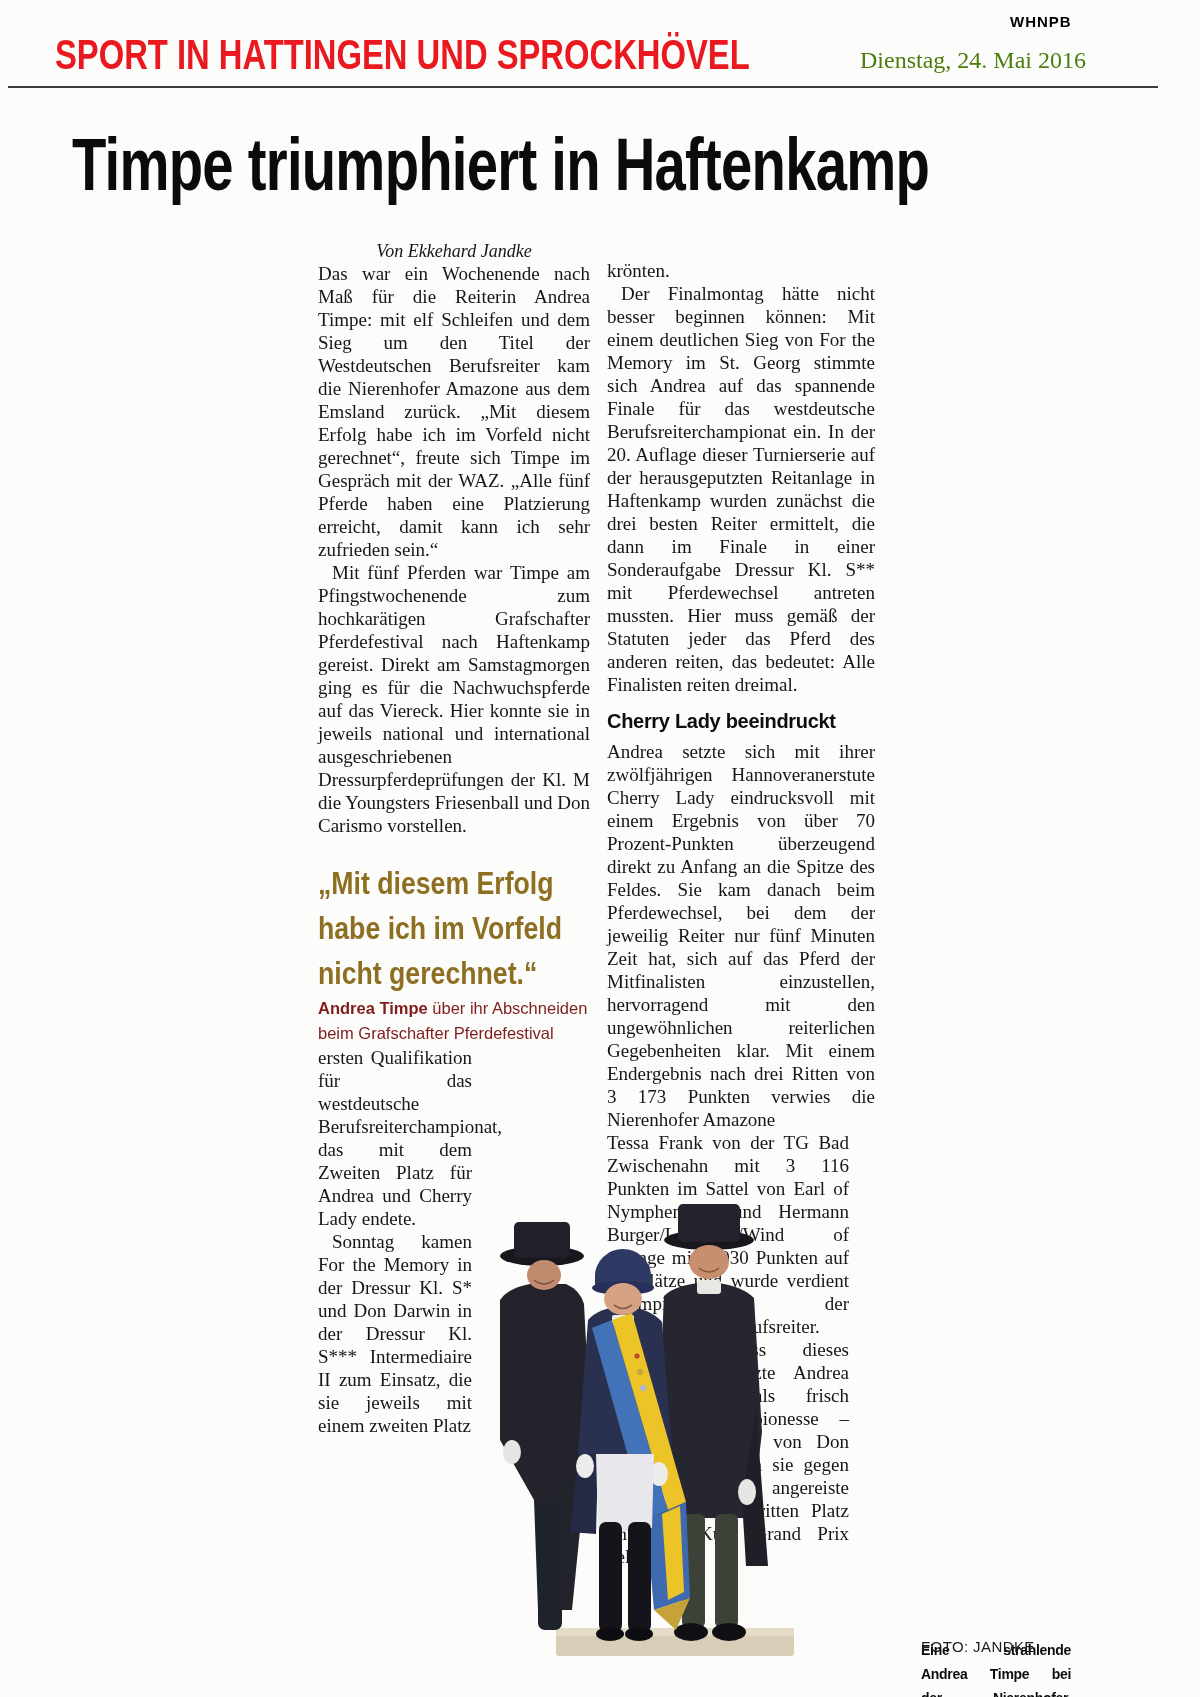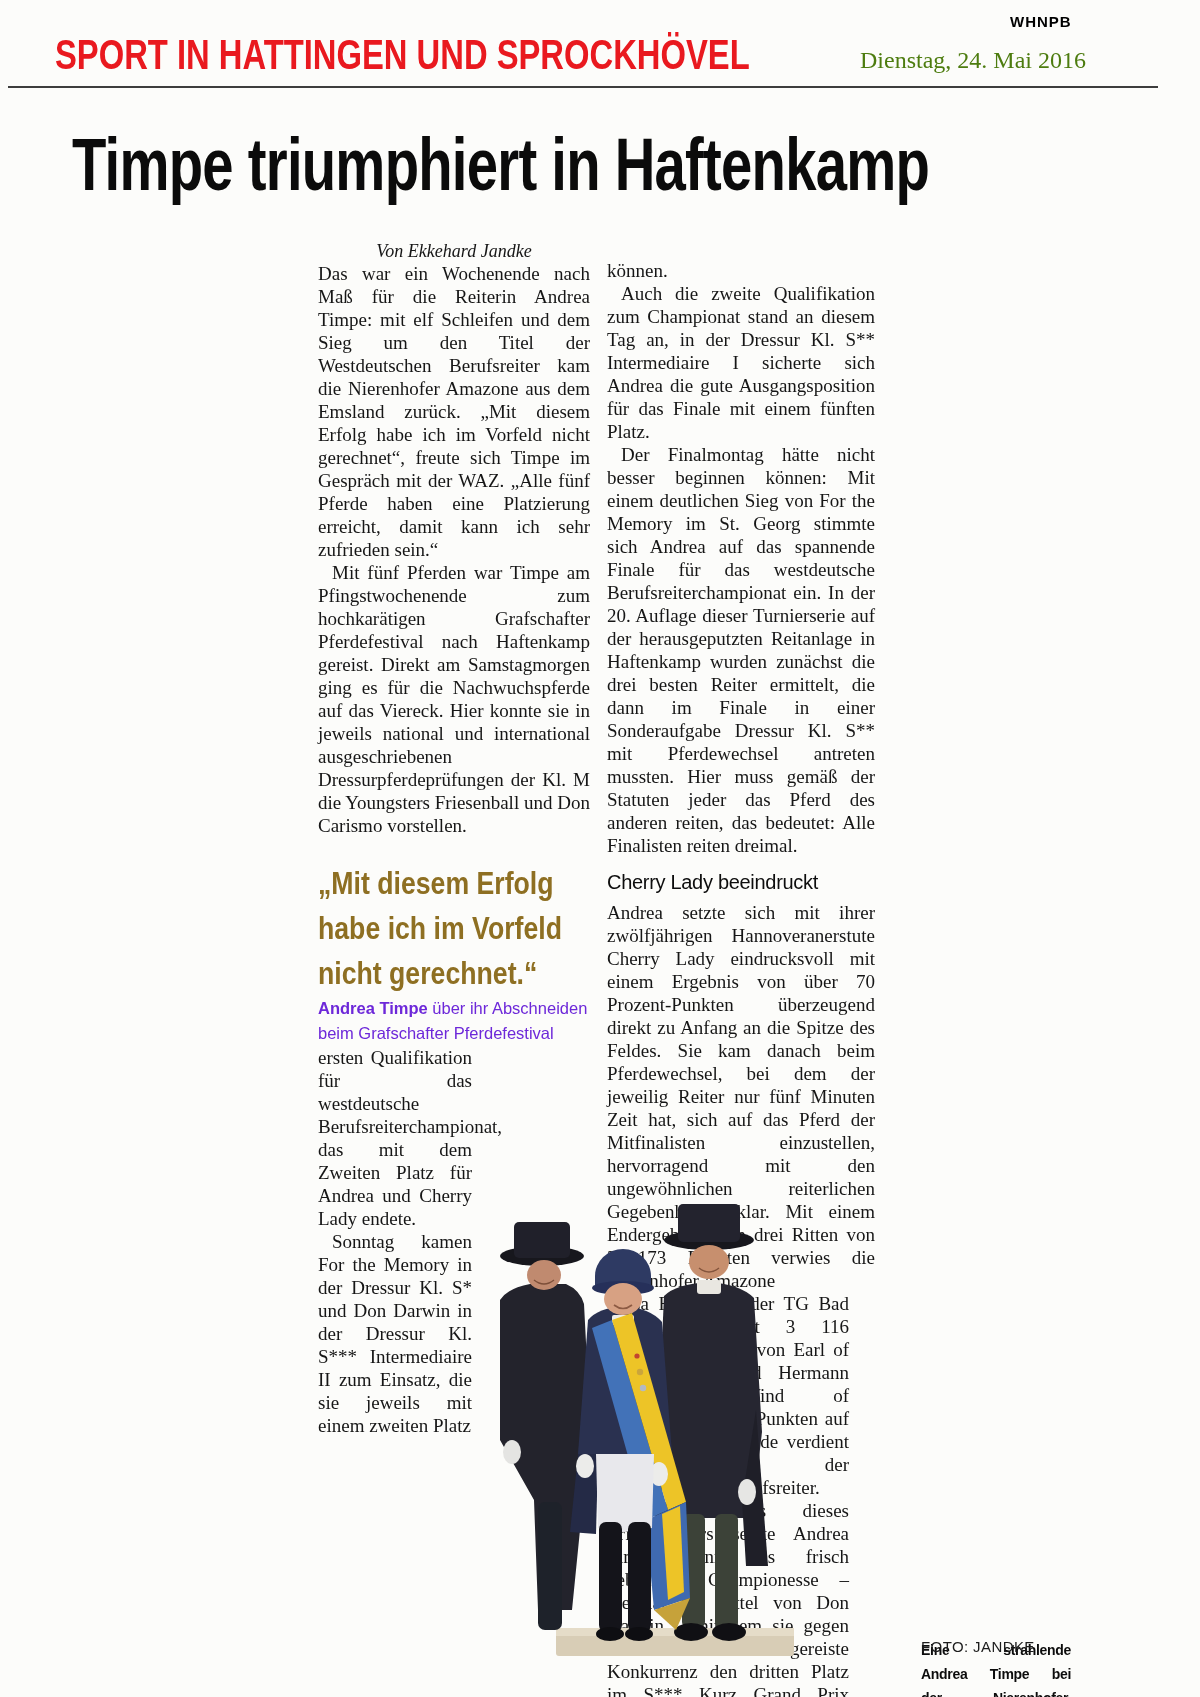--- a/index.html
+++ b/index.html
@@ -58,28 +58,28 @@
     margin-top:24px;
     font-family:"Liberation Sans", sans-serif;
     font-weight:bold;font-size:31px;line-height:45px;
     color:#8e6f22;text-align:left;
     width:318px;transform:scaleX(0.86);transform-origin:left top;
   }
   .pull-quote div{white-space:nowrap;}
   .attribution{
     margin-top:5px;
     font-family:"Liberation Sans", sans-serif;
-    font-size:16.5px;line-height:25px;color:#6d28d9;
+    font-size:16.5px;line-height:25px;color:#7f1d1d;
     text-align:left;
   }
   .attribution .attr-name{font-weight:bold;}
   .para-gap{margin-top:16px;}
   .subhead{
     font-family:"Liberation Sans", sans-serif;
-    font-weight:normal;font-size:20px;line-height:24px;
+    font-weight:bold;font-size:20px;line-height:24px;
     letter-spacing:-0.3px;text-align:left;
     margin:13px 0 7px 0;color:#0d0d0d;
   }
   
   .ceremony-photo{
     position:absolute;left:438px;top:1200px;width:400px;height:462px;
   }
   
   .caption{
     position:absolute;left:921px;top:1638px;width:150px;
@@ -113,22 +113,21 @@
     <div>habe ich im Vorfeld</div>
     <div>nicht gerechnet.“</div>
   </div>
   <p class="attribution"><span class="attr-name">Andrea Timpe</span><span> über ihr Abschneiden beim Grafschafter Pferdefestival</span></p>
 
   <p class="narrow-left">ersten Qualifikation für das westdeutsche Berufsreiterchampionat, das mit dem Zweiten Platz für Andrea und Cherry Lady endete.</p>
   <p class="narrow-left indent">Sonntag kamen For the Memory in der Dressur Kl. S* und Don Darwin in der Dressur Kl. S*** Intermediaire II zum Einsatz, die sie jeweils mit einem zweiten Platz</p>
 </div>
 
 <div class="col col2">
-  <p>können.</p>
-  <p class="indent">Auch die zweite Qualifikation zum Championat stand an diesem Tag an, in der Dressur Kl. S** Intermediaire I sicherte sich Andrea die gute Ausgangsposition für das Finale mit einem fünften Platz.</p>
+  <p>krönten.</p>
   <p class="indent">Der Finalmontag hätte nicht besser beginnen können: Mit einem deutlichen Sieg von For the Memory im St. Georg stimmte sich Andrea auf das spannende Finale für das westdeutsche Berufsreiterchampionat ein. In der 20. Auflage dieser Turnierserie auf der herausgeputzten Reitanlage in Haftenkamp wurden zunächst die drei besten Reiter ermittelt, die dann im Finale in einer Sonderaufgabe Dressur Kl. S** mit Pferdewechsel antreten mussten. Hier muss gemäß der Statuten jeder das Pferd des anderen reiten, das bedeutet: Alle Finalisten reiten dreimal.</p>
   <h2 class="subhead">Cherry Lady beeindruckt</h2>
   <p>Andrea setzte sich mit ihrer zwölfjährigen Hannoveranerstute Cherry Lady eindrucksvoll mit einem Ergebnis von über 70 Prozent-Punkten überzeugend direkt zu Anfang an die Spitze des Feldes. Sie kam danach beim Pferdewechsel, bei dem der jeweilig Reiter nur fünf Minuten Zeit hat, sich auf das Pferd der Mitfinalisten einzustellen, hervorragend mit den ungewöhnlichen reiterlichen Gegebenheiten klar. Mit einem Endergebnis nach drei Ritten von 3 173 Punkten verwies die Nierenhofer Amazone</p>
   <p class="narrow-right">Tessa Frank von der TG Bad Zwischenahn mit 3 116 Punkten im Sattel von Earl of Nymphenburg und Hermann Burger/Löningen/Wind of Change mit 3 030 Punkten auf die Plätze und wurde verdient Championesse der Westdeutschen Berufsreiter.</p>
   <p class="narrow-right indent">Den Abschluss dieses Erfolgturniers setzte Andrea Timpe dann als frisch gebackene Championesse – diesmal im Sattel von Don Darwin – mit dem sie gegen international angereiste Konkurrenz den dritten Platz im S*** Kurz Grand Prix belegte.</p>
 </div>
 
 <svg class="ceremony-photo" viewBox="0 0 400 462" xmlns="http://www.w3.org/2000/svg" aria-hidden="true">
 
   <g>

